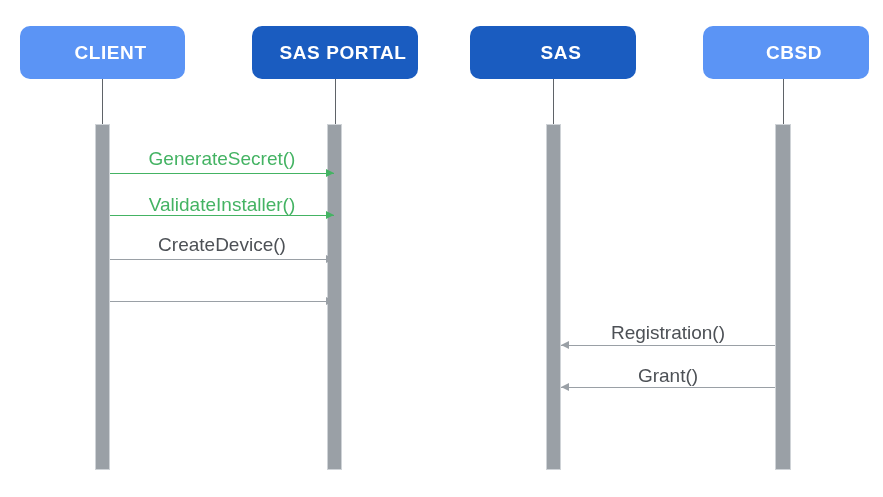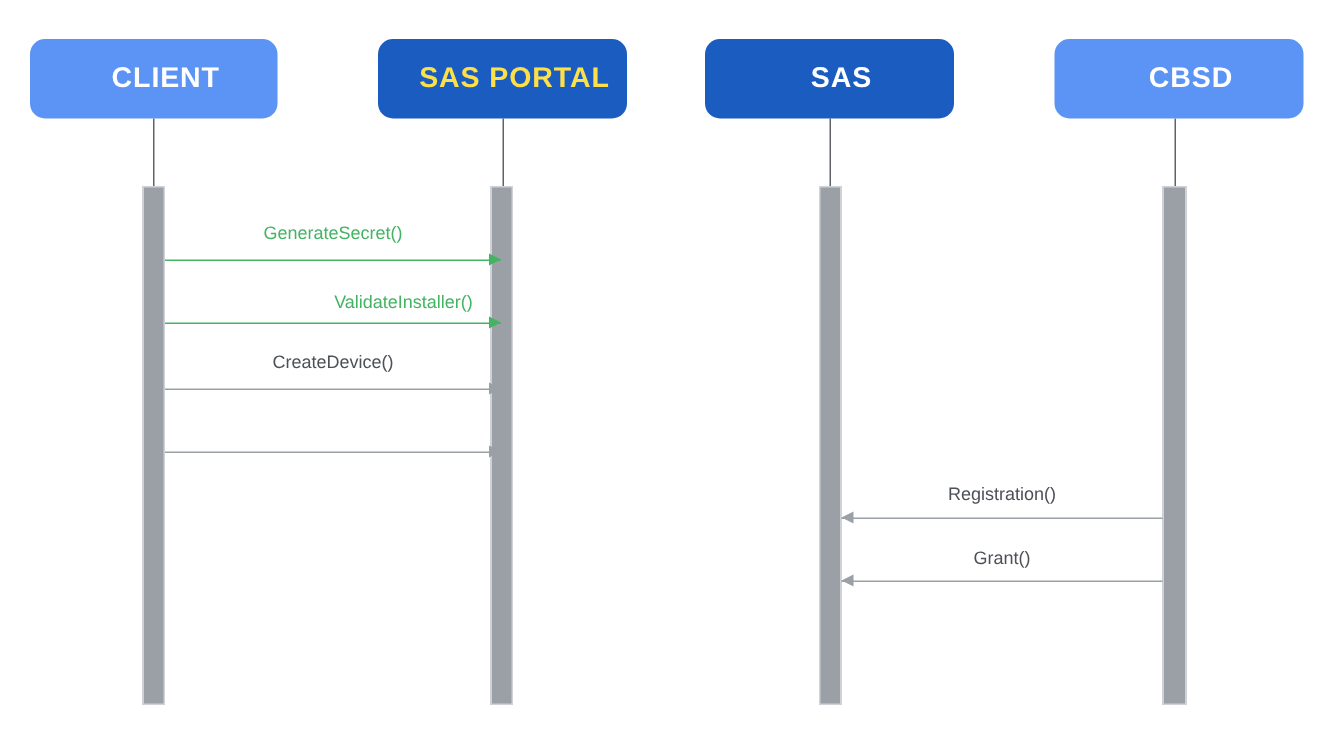--- a/index.html
+++ b/index.html
@@ -38,21 +38,21 @@
     background: #5f6368;
   }
   .activation {
     position: absolute;
     background: #9aa0a6;
     border: 1px solid #cfd3d7;
     box-sizing: border-box;
   }
   .msg-label {
     position: absolute;
-    font-size: 12px;
+    font-size: 19px;
     text-align: center;
     white-space: nowrap;
     user-select: none;
   }
   .msg-line {
     position: absolute;
     height: 1px;
   }
   .arrow-head {
     position: absolute;
@@ -72,39 +72,39 @@
 <body>
 
 <div id="diagram-root" style="width: 883px; height: 497px; background: rgb(255, 255, 255);">
     <div class="lifeline" style="left: 102px; top: 79px; height: 45px; background: rgb(95, 99, 104);"></div>
     <div class="activation" style="left: 95px; top: 124px; width: 15px; height: 346px; background: rgb(154, 160, 166); border-color: rgb(207, 211, 215);"></div>
     <div class="actor-box" style="left: 20px; top: 26px; width: 165px; height: 53px; background: rgb(91, 148, 245); color: rgb(255, 255, 255);">
       <span>CLIENT</span>
     </div>
     <div class="lifeline" style="left: 335px; top: 79px; height: 45px; background: rgb(95, 99, 104);"></div>
     <div class="activation" style="left: 327px; top: 124px; width: 15px; height: 346px; background: rgb(154, 160, 166); border-color: rgb(207, 211, 215);"></div>
-    <div class="actor-box" style="left: 252px; top: 26px; width: 166px; height: 53px; background: rgb(26, 92, 192); color: #fde047;">
+    <div class="actor-box" style="left: 252px; top: 26px; width: 166px; height: 53px; background: rgb(26, 92, 192); color: #ffffff;">
       <span>SAS PORTAL</span>
     </div>
     <div class="lifeline" style="left: 553px; top: 79px; height: 45px; background: rgb(95, 99, 104);"></div>
     <div class="activation" style="left: 546px; top: 124px; width: 15px; height: 346px; background: rgb(154, 160, 166); border-color: rgb(207, 211, 215);"></div>
     <div class="actor-box" style="left: 470px; top: 26px; width: 166px; height: 53px; background: rgb(26, 92, 192); color: rgb(255, 255, 255);">
       <span>SAS</span>
     </div>
     <div class="lifeline" style="left: 783px; top: 79px; height: 45px; background: rgb(95, 99, 104);"></div>
     <div class="activation" style="left: 775px; top: 124px; width: 16px; height: 346px; background: rgb(154, 160, 166); border-color: rgb(207, 211, 215);"></div>
     <div class="actor-box" style="left: 703px; top: 26px; width: 166px; height: 53px; background: rgb(91, 148, 245); color: rgb(255, 255, 255);">
       <span>CBSD</span>
     </div>
     <div class="msg-line" style="left: 110px; top: 173px; width: 224px; background: rgb(68, 179, 99);"></div>
     <div class="arrow-head right" style="top: 169px; left: 326px; border-left: 8px solid rgb(68, 179, 99);"></div>
     <div class="msg-label" style="left: 110px; width: 224px; top: 148px; color: rgb(68, 179, 99);">GenerateSecret()</div>
     <div class="msg-line" style="left: 110px; top: 215px; width: 224px; background: rgb(68, 179, 99);"></div>
     <div class="arrow-head right" style="top: 211px; left: 326px; border-left: 8px solid rgb(68, 179, 99);"></div>
-    <div class="msg-label" style="left: 110px; width: 224px; top: 194px; color: rgb(68, 179, 99); margin-left: 47px;">ValidateInstaller()</div>
+    <div class="msg-label" style="left: 110px; width: 224px; top: 194px; color: rgb(68, 179, 99);">ValidateInstaller()</div>
     <div class="msg-line" style="left: 110px; top: 259px; width: 224px; background: rgb(154, 160, 166);"></div>
     <div class="arrow-head right" style="top: 255px; left: 326px; border-left: 8px solid rgb(154, 160, 166);"></div>
     <div class="msg-label" style="left: 110px; width: 224px; top: 234px; color: rgb(77, 81, 86);">CreateDevice()</div>
     <div class="msg-line" style="left: 110px; top: 301px; width: 224px; background: rgb(154, 160, 166);"></div>
     <div class="arrow-head right" style="top: 297px; left: 326px; border-left: 8px solid rgb(154, 160, 166);"></div>
     <div class="msg-line" style="left: 561px; top: 345px; width: 214px; background: rgb(154, 160, 166);"></div>
     <div class="arrow-head left" style="top: 341px; left: 561px; border-right: 8px solid rgb(154, 160, 166);"></div>
     <div class="msg-label" style="left: 561px; width: 214px; top: 322px; color: rgb(77, 81, 86);">Registration()</div>
     <div class="msg-line" style="left: 561px; top: 387px; width: 214px; background: rgb(154, 160, 166);"></div>
     <div class="arrow-head left" style="top: 383px; left: 561px; border-right: 8px solid rgb(154, 160, 166);"></div>

